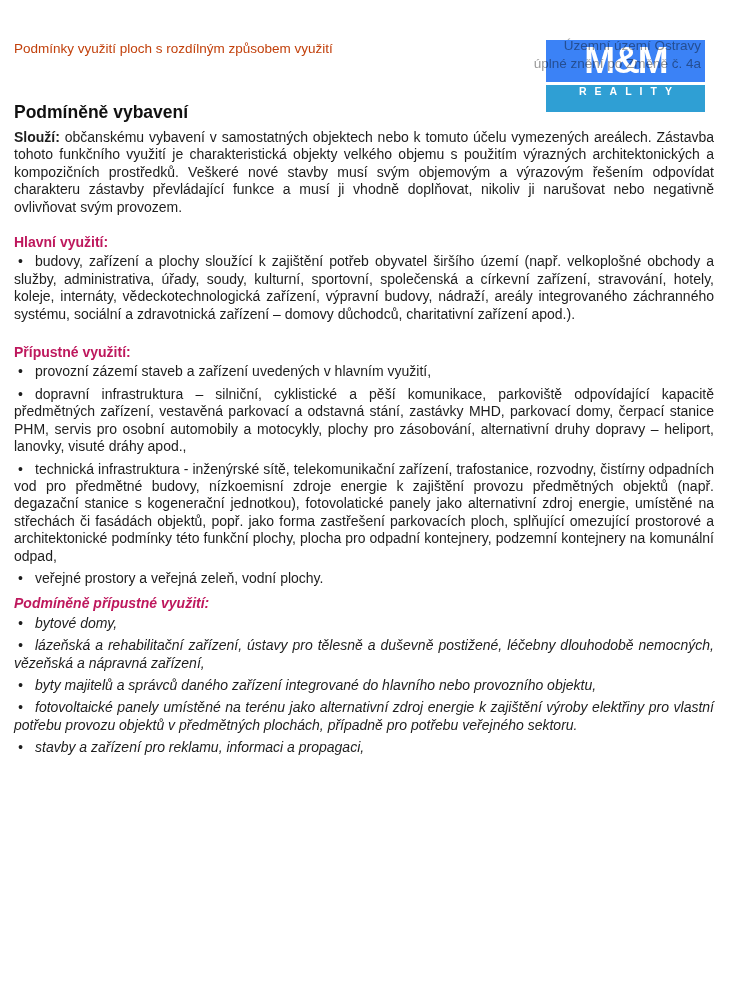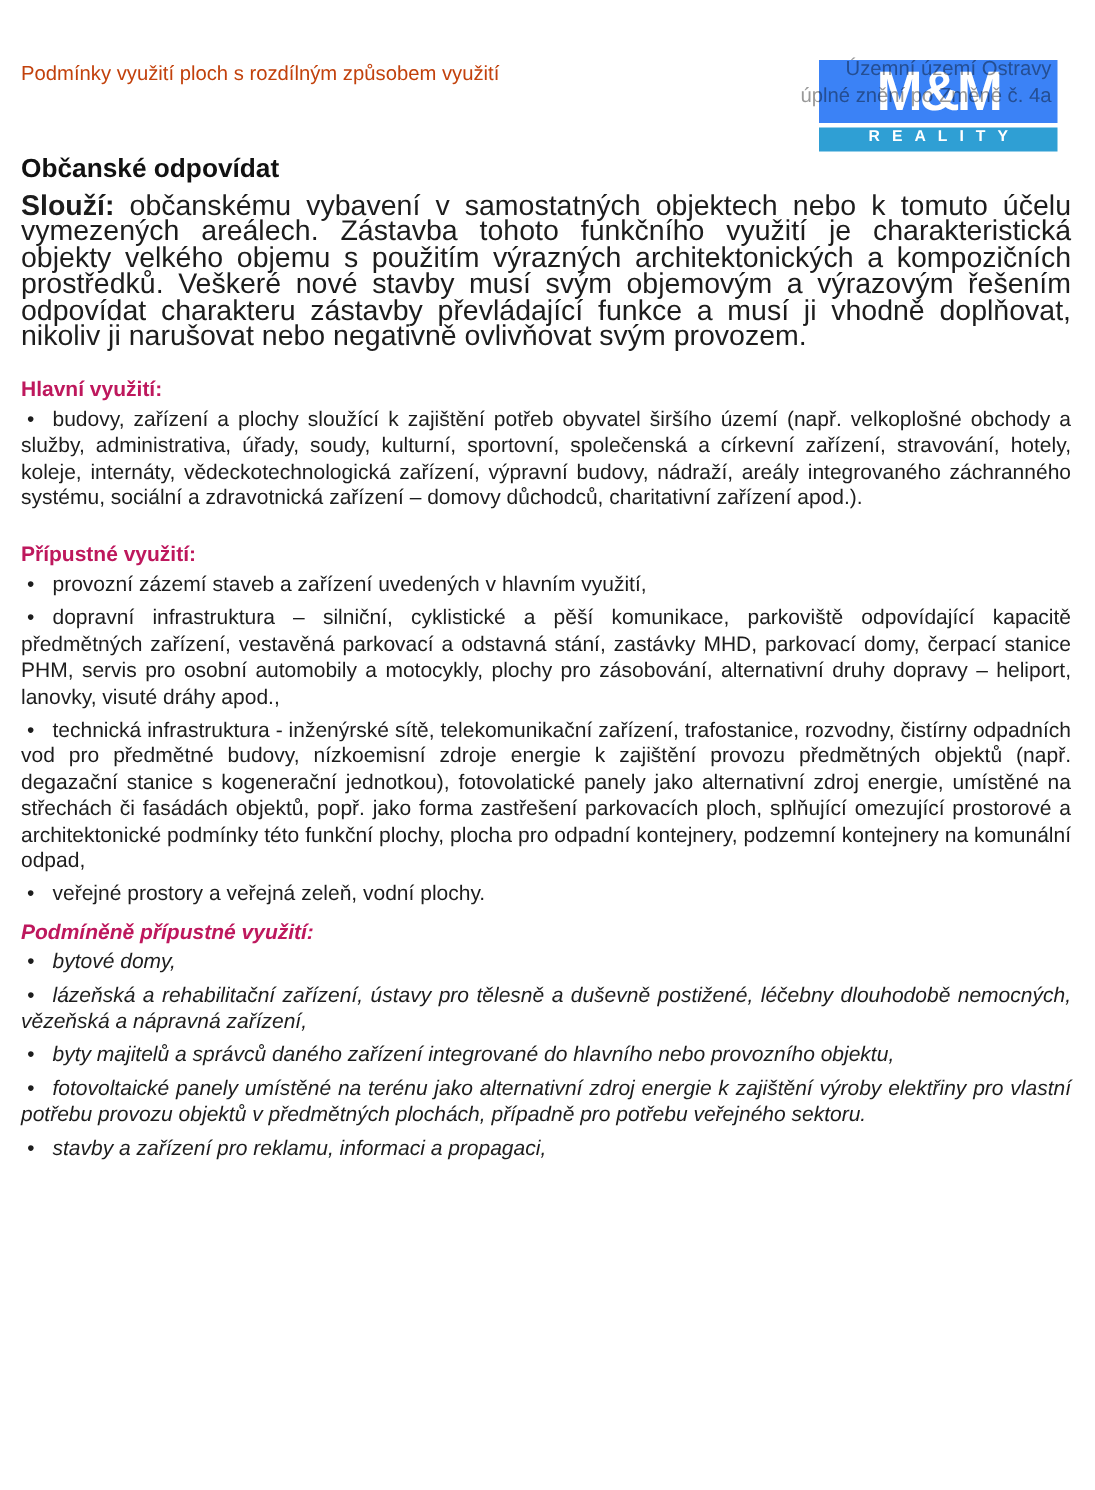--- a/index.html
+++ b/index.html
@@ -31,21 +31,21 @@
     background:#3b82f6;
     color:#ffffff;
     font-weight:bold;
     font-size:37px;
     line-height:41px;
     text-align:center;
     letter-spacing:-2px;
   }
   .logo-bottom{
     margin-top:3px;
-    height:16px;
+    height:27px;
     background:#2f9fd4;
     color:#ffffff;
     font-weight:bold;
     font-size:10.5px;
     line-height:13px;
     text-align:center;
     letter-spacing:8px;
     text-indent:8px;
   }
   .header-right{
@@ -65,21 +65,21 @@
   }
   .title{
     margin:0;
     font-size:17.5px;
     line-height:20px;
     font-weight:bold;
     color:#111111;
   }
   .intro{
     margin:7px 0 0 0;
-    font-size:19px;
+    font-size:14px;
     line-height:17.4px;
     text-align:justify;
   }
   .intro-label{font-weight:bold;}
   .section-heading{
     margin:0;
     font-size:14px;
     line-height:17.4px;
     font-weight:bold;
     color:#be185d;
@@ -117,21 +117,21 @@
     <div class="logo-top">M&amp;M</div>
     <div class="logo-bottom">REALITY</div>
   </div>
 
   <div class="header-right">
     <div>Územní území Ostravy</div>
     <div>úplné znění po Změně č. 4a</div>
   </div>
 
   <div class="content">
-    <h1 class="title">Občanské odpovídat</h1>
+    <h1 class="title">Podmíněně vybavení</h1>
 
     <p class="intro"><b class="intro-label">Slouží:</b> <span>občanskému vybavení v samostatných objektech nebo k tomuto účelu vymezených areálech. Zástavba tohoto funkčního využití je charakteristická objekty velkého objemu s použitím výrazných architektonických a kompozičních prostředků. Veškeré nové stavby musí svým objemovým a výrazovým řešením odpovídat charakteru zástavby převládající funkce a musí ji vhodně doplňovat, nikoliv ji narušovat nebo negativně ovlivňovat svým provozem.</span></p>
 
     <div id="sections">
         <section class="section">
           <h2 class="section-heading">Hlavní využití:</h2>
           <p class="bullet-para"><span class="bullet">•</span>budovy, zařízení a plochy sloužící k zajištění potřeb obyvatel širšího území (např. velkoplošné obchody a služby, administrativa, úřady, soudy, kulturní, sportovní, společenská a církevní zařízení, stravování, hotely, koleje, internáty, vědeckotechnologická zařízení, výpravní budovy, nádraží, areály integrovaného záchranného systému, sociální a zdravotnická zařízení – domovy důchodců, charitativní zařízení apod.).</p>
         </section>
         <section class="section">
           <h2 class="section-heading">Přípustné využití:</h2>

